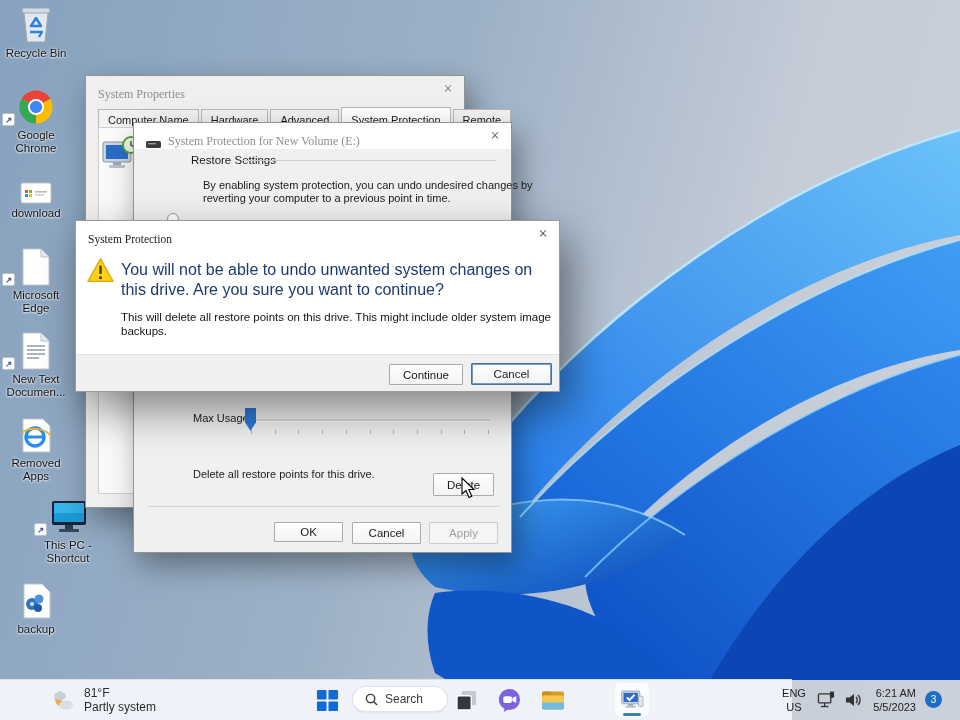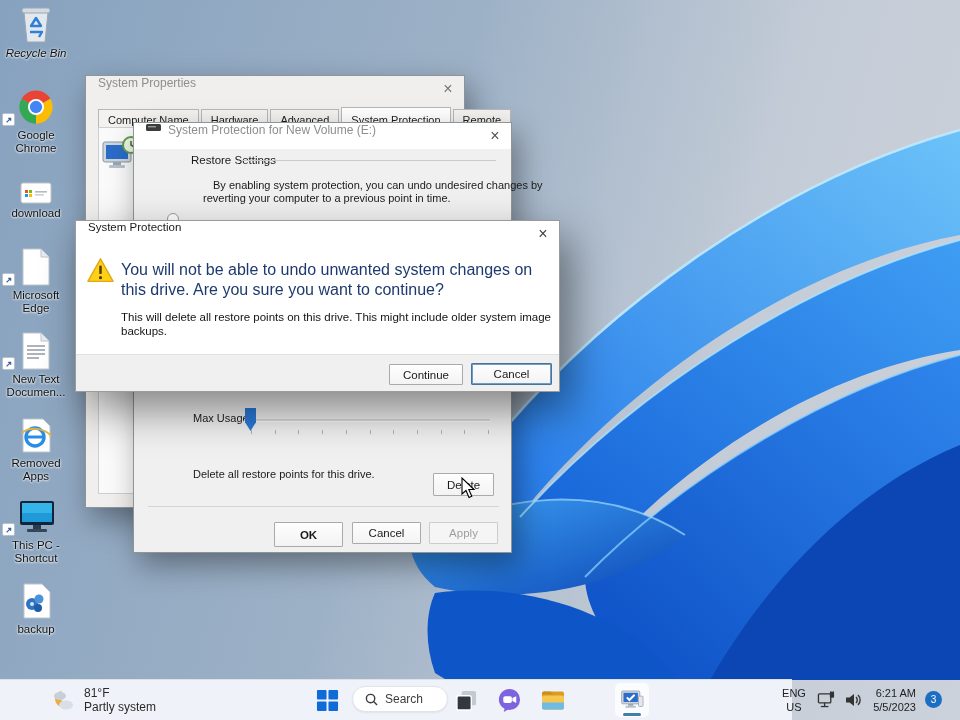--- a/index.html
+++ b/index.html
@@ -12,21 +12,21 @@
   .desk-icon{position:absolute;width:72px;text-align:center;cursor:default;}
   .desk-icon .glyph{display:flex;justify-content:center;align-items:flex-end;height:40px;position:relative;}
   .desk-icon .lbl{margin-top:3px;font-size:11.5px;line-height:13px;color:#111;
     text-shadow:0 0 3px rgba(255,255,255,.9),0 1px 2px rgba(255,255,255,.8);}
   .shortcut-badge{position:absolute;left:2px;bottom:0;width:11px;height:11px;background:#fff;
     border:1px solid #b9c2cc;border-radius:2px;display:flex;align-items:center;justify-content:center;}
   .shortcut-badge svg{width:8px;height:8px;}
 
   
   .win{position:absolute;background:#f0efed;border:1px solid #8f9499;box-shadow:6px 12px 28px rgba(0,0,0,.38);box-sizing:border-box;}
-  .titlebar{position:relative;height:26px;display:flex;align-items:flex-start;padding-left:12px;box-sizing:border-box;}
+  .titlebar{position:relative;height:26px;display:flex;align-items:flex-end;padding-left:12px;box-sizing:border-box;font-family:Liberation Serif, serif;}
   .titlebar.white{background:#fff;}
   .title-txt{font-size:12px;color:#1a1a1a;}
   .title-txt.inactive{color:#8e8e8e;}
   .close-x{position:absolute;top:0;right:0;width:32px;height:25px;display:flex;align-items:center;justify-content:center;
     font-size:16px;line-height:16px;color:#444;}
   .btn{position:absolute;display:flex;align-items:center;justify-content:center;font-size:11.5px;color:#1a1a1a;
     background:linear-gradient(#fefefe,#f3f3f3);border:1px solid #abaaa9;border-radius:1px;box-sizing:border-box;}
   .btn.disabled{color:#9e9e9e;background:#f5f5f5;border-color:#cccccc;}
   .btn.focused{border:1px solid #49749c;box-shadow:inset 0 0 0 1px #6f9cc4;}
 
@@ -86,21 +86,21 @@
     <path d="M205,462 C310,355 460,270 580,240 L580,565 L255,565 C225,520 205,492 205,462 Z" fill="url(#g3)"></path>
     <path d="M580,330 C470,375 385,470 330,565 L580,565 Z" fill="#0b46b4"></path>
     <path d="M30,430 C115,375 225,368 305,420 C245,472 140,492 55,472 C40,460 32,445 30,430 Z" fill="url(#g4)"></path>
     <path d="M55,478 C150,466 245,500 295,560 C220,600 115,598 55,558 C45,530 45,500 55,478 Z" fill="#0e55c8"></path>
     <path d="M95,350 C215,195 400,65 580,15" fill="none" stroke="#bfeaff" stroke-width="2.5" opacity=".9"></path>
     <path d="M140,402 C260,270 430,165 580,125" fill="none" stroke="#a9e2ff" stroke-width="2" opacity=".8"></path>
     <path d="M205,462 C310,355 460,270 580,240" fill="none" stroke="#8fd6ff" stroke-width="2" opacity=".7"></path>
     <path d="M30,430 C115,375 225,368 305,420" fill="none" stroke="#9fdcff" stroke-width="2" opacity=".7"></path>
   </svg>
 
-  <div class="desk-icon" style="left:0px;top:4px;font-style:italic;">
+  <div class="desk-icon" style="left:0px;top:4px;">
     <div class="glyph">
       <svg width="38" height="40" viewBox="0 0 38 40">
         <path d="M7,8 L31,8 L28,38 L10,38 Z" fill="#e3e8ee" stroke="#9aa7b4"></path>
         <rect x="5" y="4" width="28" height="5" rx="2" fill="#d4dbe3" stroke="#9aa7b4"></rect>
         <path d="M19,14 l5,8 h-10 Z" fill="none" stroke="#2f7fd4" stroke-width="2.4" stroke-linejoin="round"></path>
         <path d="M13,28 h12 l-3,5" fill="none" stroke="#2f7fd4" stroke-width="2.4" stroke-linejoin="round"></path>
       </svg>
     </div>
     <div class="lbl">Recycle Bin</div>
   </div>
@@ -179,21 +179,21 @@
       <svg width="34" height="38" viewBox="0 0 34 38">
         <path d="M4,3 L24,3 L31,10 L31,36 L4,36 Z" fill="#fff" stroke="#bcc4cc"></path>
         <circle cx="16" cy="21" r="9" fill="none" stroke="#2b8ce8" stroke-width="3.4"></circle>
         <path d="M8,21 h16" stroke="#2b8ce8" stroke-width="3"></path>
         <path d="M3,17 C10,10 26,12 32,20" fill="none" stroke="#e8b33c" stroke-width="2"></path>
       </svg>
     </div>
     <div class="lbl">Removed Apps</div>
   </div>
 
-  <div class="desk-icon" style="left:0px;top:496px;">
+  <div class="desk-icon" style="left:0px;top:496px;padding-left:32px;">
     <div class="glyph">
       <svg width="44" height="38" viewBox="0 0 44 38">
         <rect x="6" y="3" width="34" height="24" rx="2" fill="#10253c"></rect>
         <rect x="8" y="5" width="30" height="19" fill="#1f9ad6"></rect>
         <rect x="8" y="5" width="30" height="10" fill="#35b4e8"></rect>
         <rect x="19" y="27" width="8" height="4" fill="#2b3b4d"></rect>
         <rect x="13" y="31" width="20" height="3" rx="1" fill="#33465a"></rect>
       </svg>
       <span class="shortcut-badge">
         <svg viewBox="0 0 10 10">
@@ -249,33 +249,33 @@
     <div class="titlebar white">
       <svg width="15" height="9" viewBox="0 0 15 9" style="margin-right:7px;">
         <rect x="0" y="1" width="15" height="7" rx="1.5" fill="#3c3c3c"></rect>
           <rect x="2" y="3" width="8" height="1.4" fill="#9a9a9a"></rect>
       </svg>
       <span class="title-txt inactive">System Protection for New Volume (E:)</span>
       <span class="close-x" style="color:#555;">×</span>
     </div>
     <div class="frag" style="left:17px;top:31px;font-size:11.5px;">Restore Settings</div>
     <div class="abs" style="left:107px;top:37px;width:255px;height:1px;background:#c6ccd2;"></div>
-    <div class="frag" style="left:39px;top:56px;">By enabling system protection, you can undo undesired changes by</div>
+    <div class="frag" style="left:29px;top:56px;">By enabling system protection, you can undo undesired changes by</div>
     <div class="frag" style="left:29px;top:69px;">reverting your computer to a previous point in time.</div>
     <div class="abs" style="left:33px;top:90px;width:10px;height:10px;border-radius:50%;background:#fff;border:1px solid #9a9a9a;"></div>
 
     <div class="frag" style="left:19px;top:289px;">Max Usage:</div>
     <div class="slider-track" style="left:110px;top:296px;width:246px;"></div>
     <div class="slider-thumb" style="left:111px;top:285px;"></div>
     <div class="slider-ticks" style="left:117px;top:307px;width:240px;"></div>
 
     <div class="frag" style="left:19px;top:345px;">Delete all restore points for this drive.</div>
     <button class="btn" style="left:299px;top:350px;width:61px;height:23px;">Delete</button>
     <div class="abs" style="left:14px;top:383px;width:351px;height:1px;background:#d5d5d5;"></div>
-    <button class="btn" style="left:140px;top:399px;width:69px;height:25px;font-weight:bold;">OK</button>
+    <button class="btn" style="left:140px;top:399px;width:69px;height:20px;">OK</button>
     <button class="btn" style="left:218px;top:399px;width:69px;height:22px;">Cancel</button>
     <button class="btn disabled" style="left:295px;top:399px;width:69px;height:22px;">Apply</button>
   </div>
 
   <div class="win" style="left:75px;top:220px;width:485px;height:172px;background:#fff;border-color:#9b9b9b;box-shadow:10px 18px 40px rgba(0,0,0,.45);">
     <div class="titlebar white" style="height:24px;">
       <span class="title-txt" style="font-size:11.5px;">System Protection</span>
       <span class="close-x">×</span>
     </div>
     <svg class="abs" style="left:10px;top:36px;" width="29" height="27" viewBox="0 0 32 30">

